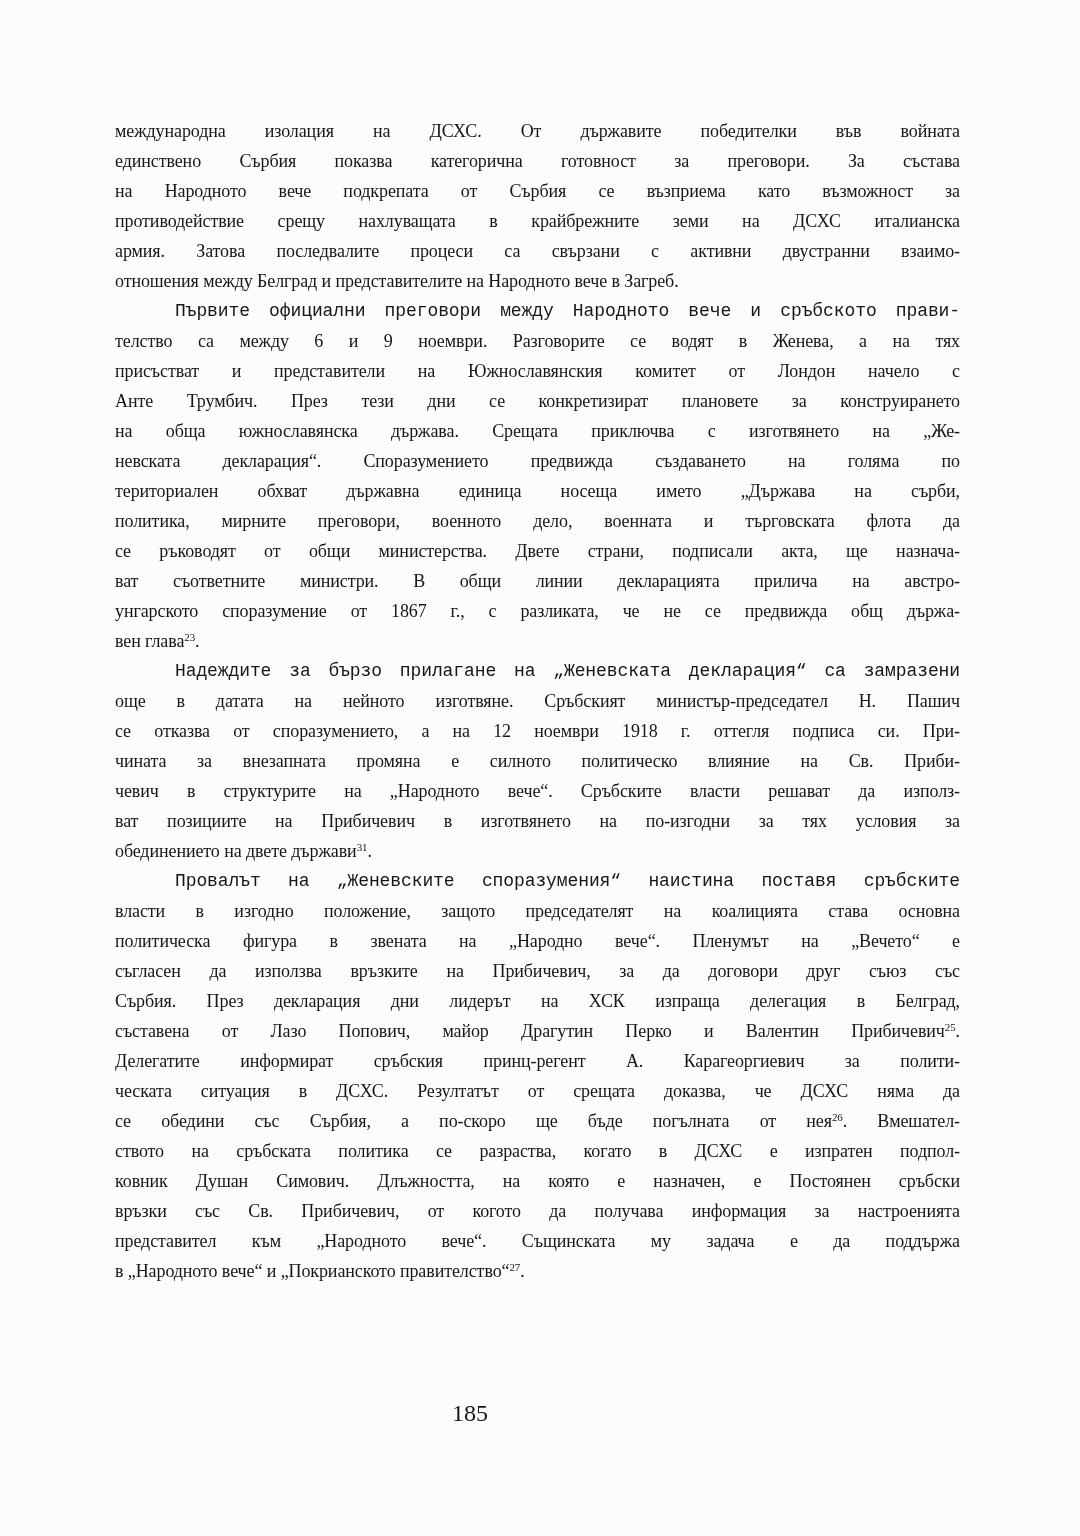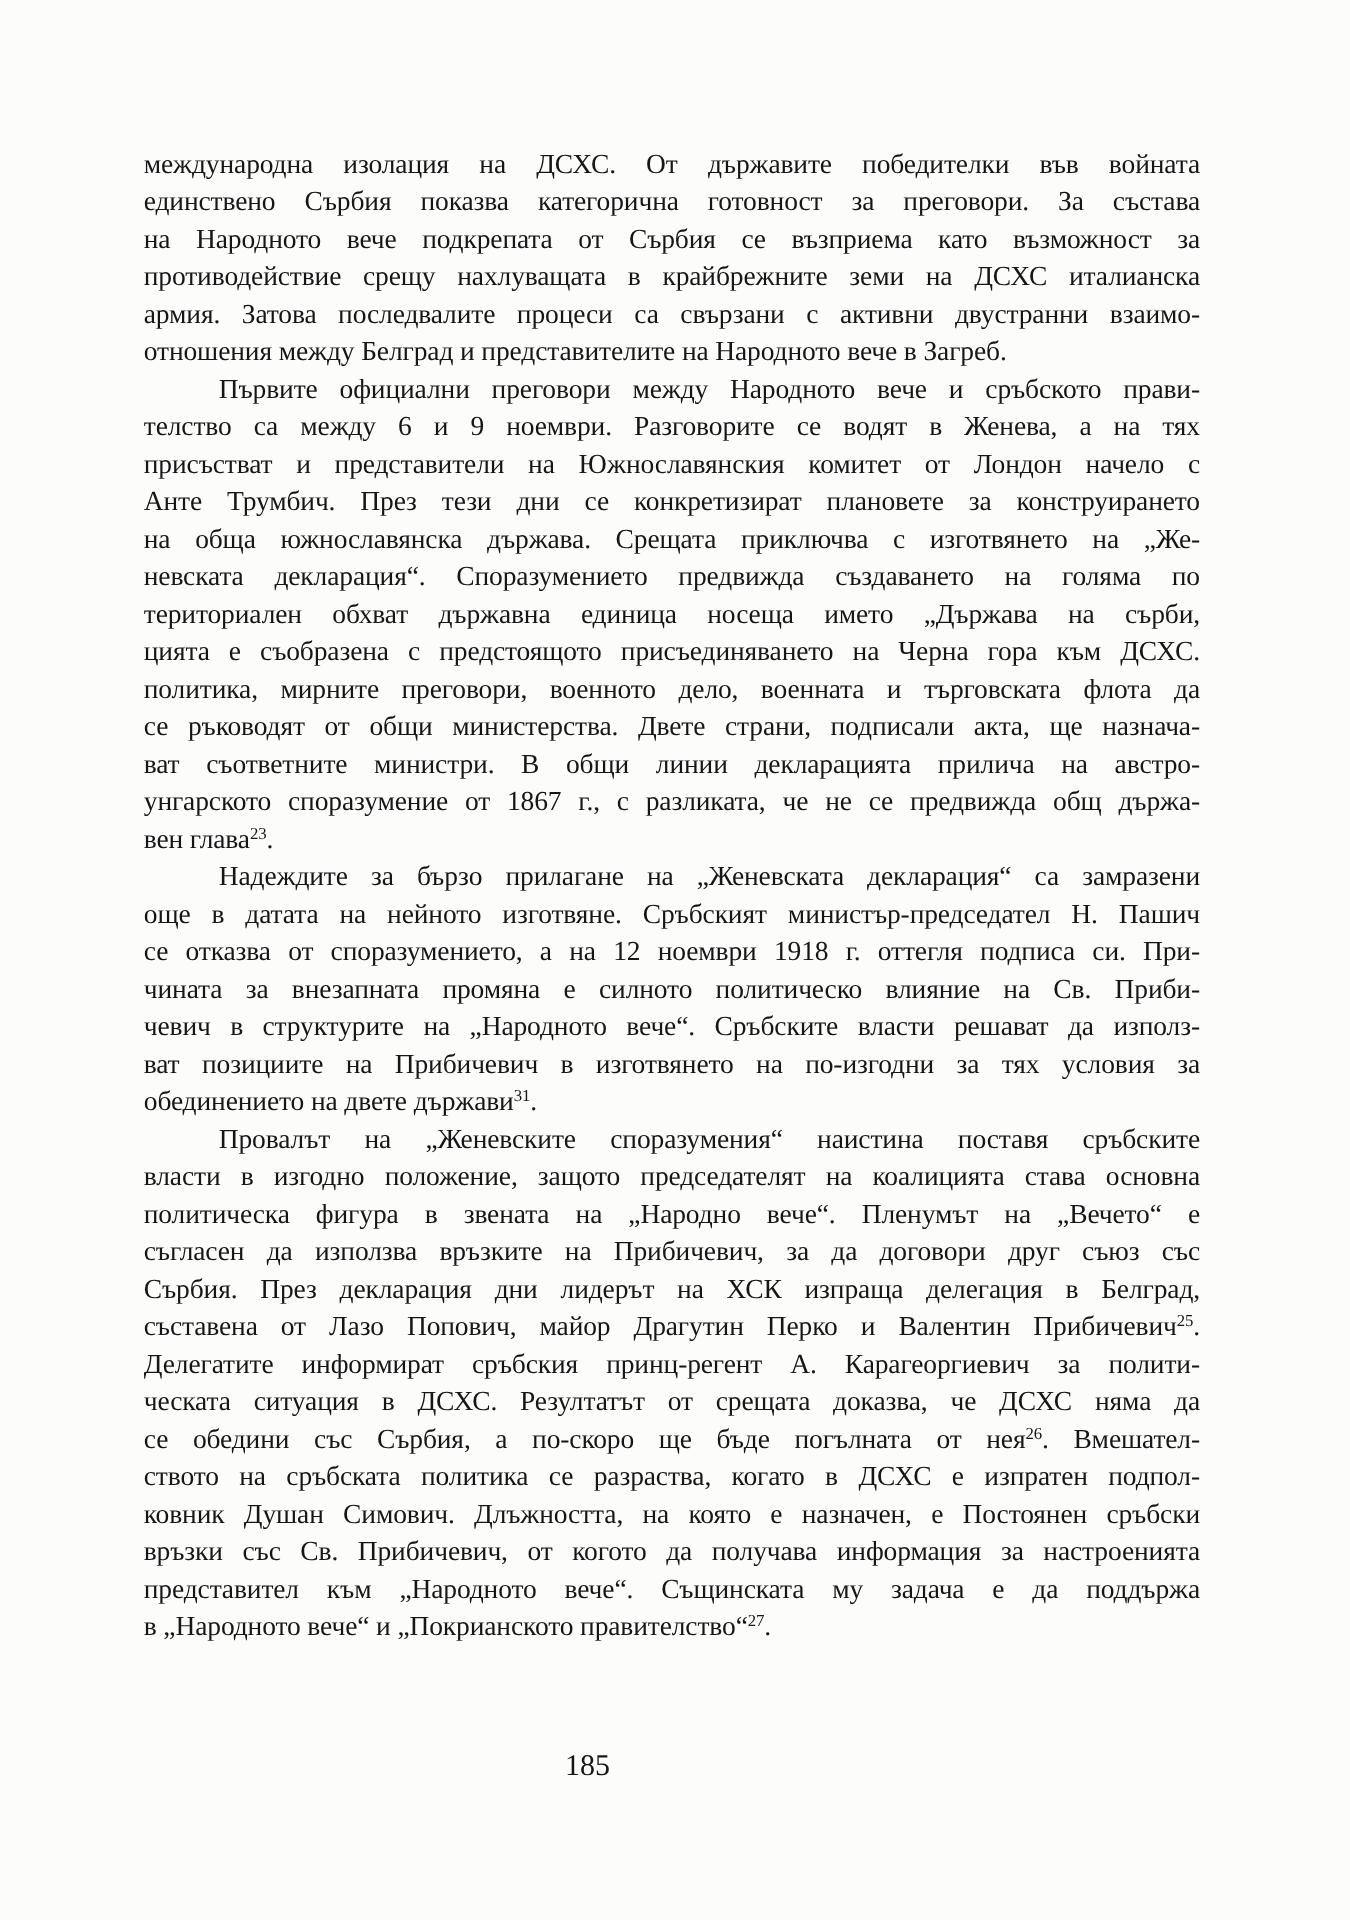--- a/index.html
+++ b/index.html
@@ -19,33 +19,34 @@
     font-family: "Liberation Serif", "DejaVu Serif", serif;
     color: #161616;
   }
   .text-block {
     position: absolute;
     left: 115px;
     top: 116px;
     width: 845px;
   }
   .line {
-    font-size: 22px;
+    font-size: 18px;
     line-height: 30px;
     height: 30px;
     overflow: hidden;
     letter-spacing: -0.1px;
     text-align: justify;
     text-align-last: justify;
   }
   .line.para-end {
     text-align-last: left;
   }
   .line.indent {
     text-indent: 60px;
+    font-family: Liberation Mono, monospace;
   }
   sup {
     font-size: 61%;
     line-height: 0;
     vertical-align: baseline;
     position: relative;
     top: -0.55em;
   }
   .page-number {
     position: absolute;
@@ -68,21 +69,20 @@
       <div class="line">противодействие срещу нахлуващата в крайбрежните земи на ДСХС италианска</div>
       <div class="line">армия. Затова последвалите процеси са свързани с активни двустранни взаимо-</div>
       <div class="line para-end">отношения между Белград и представителите на Народното вече в Загреб.</div>
       <div class="line indent">Първите официални преговори между Народното вече и сръбското прави-</div>
       <div class="line">телство са между 6 и 9 ноември. Разговорите се водят в Женева, а на тях</div>
       <div class="line">присъстват и представители на Южнославянския комитет от Лондон начело с</div>
       <div class="line">Анте Трумбич. През тези дни се конкретизират плановете за конструирането</div>
       <div class="line">на обща южнославянска държава. Срещата приключва с изготвянето на „Же-</div>
       <div class="line">невската декларация“. Споразумението предвижда създаването на голяма по</div>
       <div class="line">териториален обхват държавна единица носеща името „Държава на сърби,</div>
-      <div class="line">цията е съобразена с предстоящото присъединяването на Черна гора към ДСХС.</div>
       <div class="line">политика, мирните преговори, военното дело, военната и търговската флота да</div>
       <div class="line">се ръководят от общи министерства. Двете страни, подписали акта, ще назнача-</div>
       <div class="line">ват съответните министри. В общи линии декларацията прилича на австро-</div>
       <div class="line">унгарското споразумение от 1867 г., с разликата, че не се предвижда общ държа-</div>
       <div class="line para-end">вен глава<sup>23</sup>.</div>
       <div class="line indent">Надеждите за бързо прилагане на „Женевската декларация“ са замразени</div>
       <div class="line">още в датата на нейното изготвяне. Сръбският министър-председател Н. Пашич</div>
       <div class="line">се отказва от споразумението, а на 12 ноември 1918 г. оттегля подписа си. При-</div>
       <div class="line">чината за внезапната промяна е силното политическо влияние на Св. Приби-</div>
       <div class="line">чевич в структурите на „Народното вече“. Сръбските власти решават да използ-</div>

